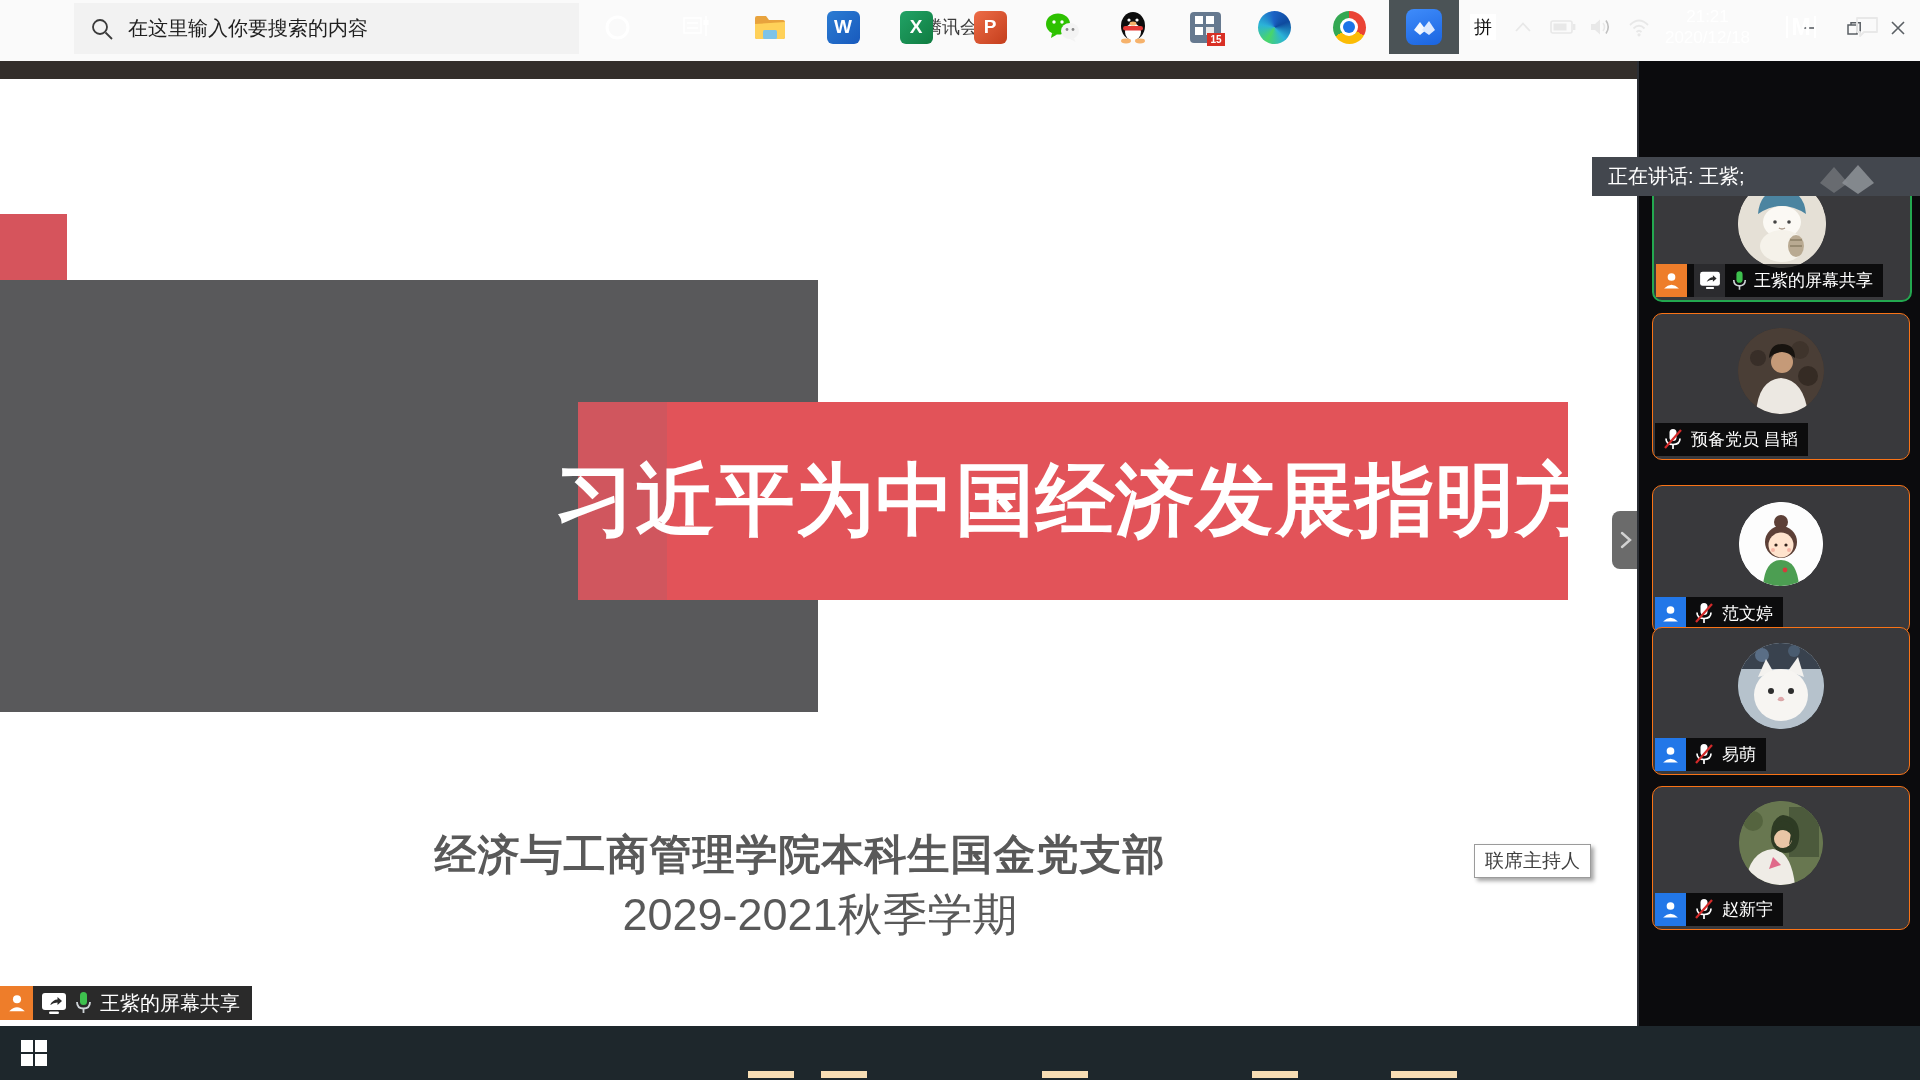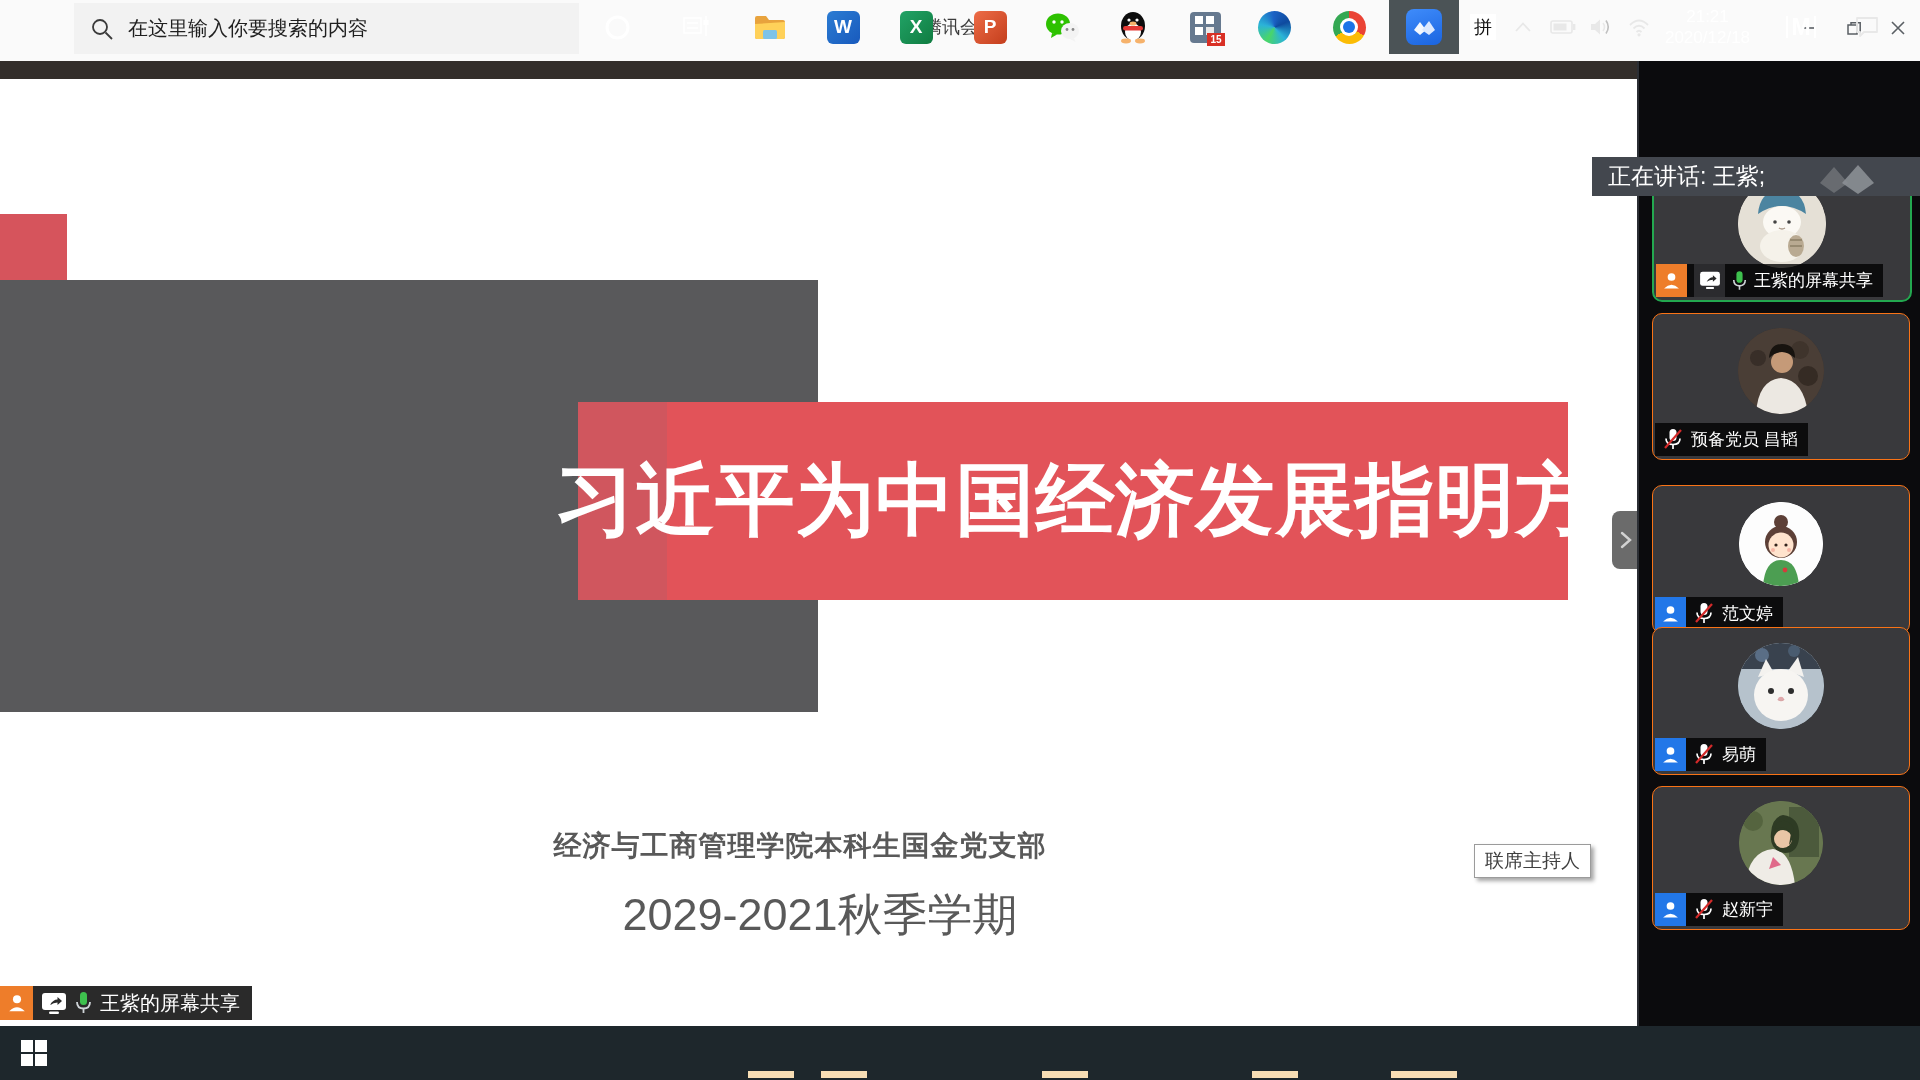--- a/index.html
+++ b/index.html
@@ -17,39 +17,39 @@
 
   
   #ppt-topbar{left:0;top:61px;width:1637px;height:18px;background:#332e2b;}
   #slide{left:0;top:79px;width:1637px;height:947px;background:#ffffff;overflow:hidden;}
   #red-square{left:0;top:135px;width:67px;height:66px;background:#d6545c;}
   #gray-box{left:0;top:201px;width:818px;height:432px;background:#59595b;}
   #banner{left:578px;top:323px;width:990px;height:198px;background:#e25359;}
   #banner-left{left:0;top:0;width:89px;height:198px;background:#d0565e;}
   #banner-title{left:95px;right:10px;top:0;height:198px;display:flex;align-items:center;justify-content:center;
     color:#fff;font-size:79px;font-weight:700;letter-spacing:1px;white-space:nowrap;}
-  #org-line{left:360px;top:748px;width:880px;text-align:center;color:#595959;font-size:28px;font-weight:700;letter-spacing:1px;white-space:nowrap;}
+  #org-line{left:360px;top:748px;width:880px;text-align:center;color:#595959;font-size:42px;font-weight:700;letter-spacing:1px;white-space:nowrap;}
   #term-line{left:500px;top:806px;width:640px;text-align:center;color:#595959;font-size:45px;font-weight:400;white-space:nowrap;}
   #cohost-tip{left:1474px;top:765px;background:#fff;border:1px solid #9b9b9b;box-shadow:3px 3px 4px rgba(0,0,0,.35);
     padding:3px 10px;font-size:19px;color:#3f3f3f;white-space:nowrap;}
   #collapse-tab{left:1612px;top:432px;width:27px;height:58px;background:#6b6b6b;border-radius:8px 0 0 8px;
     display:flex;align-items:center;justify-content:center;color:#cfcfcf;font-size:20px;}
 
   
   #share-pill{left:0;top:907px;height:34px;display:flex;align-items:stretch;}
   .badge{width:33px;height:34px;display:flex;align-items:center;justify-content:center;flex:0 0 auto;}
   .badge.orange{background:#ee7d2a;}
   .badge.blue{background:#2277e8;}
   #share-pill .bar{display:flex;align-items:center;gap:8px;background:rgba(12,12,12,.88);padding:0 12px 0 8px;}
   #share-pill .txt{color:#fff;font-size:20px;white-space:nowrap;}
 
   
   #sidebar{left:1637px;top:61px;width:283px;height:965px;background:#0b0b0d;border-left:2px solid #2b2e34;}
   #speaking-bar{left:1592px;top:157px;width:328px;height:39px;background:#43474e;display:flex;align-items:center;z-index:6;}
-  #speaking-bar span{color:#fff;font-size:23px;margin-left:16px;white-space:nowrap;}
+  #speaking-bar span{color:#fff;font-size:20px;margin-left:16px;white-space:nowrap;}
   #tm-watermark{position:absolute;right:28px;top:4px;}
 
   .tile{position:absolute;left:1652px;width:256px;background:#39393c;border:1px solid #f97316;border-radius:10px;overflow:hidden;}
   .tile.speaking{border:2px solid #23a84f;}
   .avatar{position:absolute;left:50%;transform:translateX(-50%);border-radius:50%;overflow:hidden;}
   .tlabel{position:absolute;left:2px;bottom:3px;height:33px;display:flex;align-items:stretch;background:rgba(0,0,0,.78);}
   .tlabel .seg{display:flex;align-items:center;gap:7px;padding:0 10px 0 7px;}
   .tlabel .nm{color:#fff;font-size:17px;white-space:nowrap;}
   .tlabel .badge{width:31px;height:33px;}
   .sharechip{width:31px;height:33px;background:#2b2b2e;display:flex;align-items:center;justify-content:center;flex:0 0 auto;}

